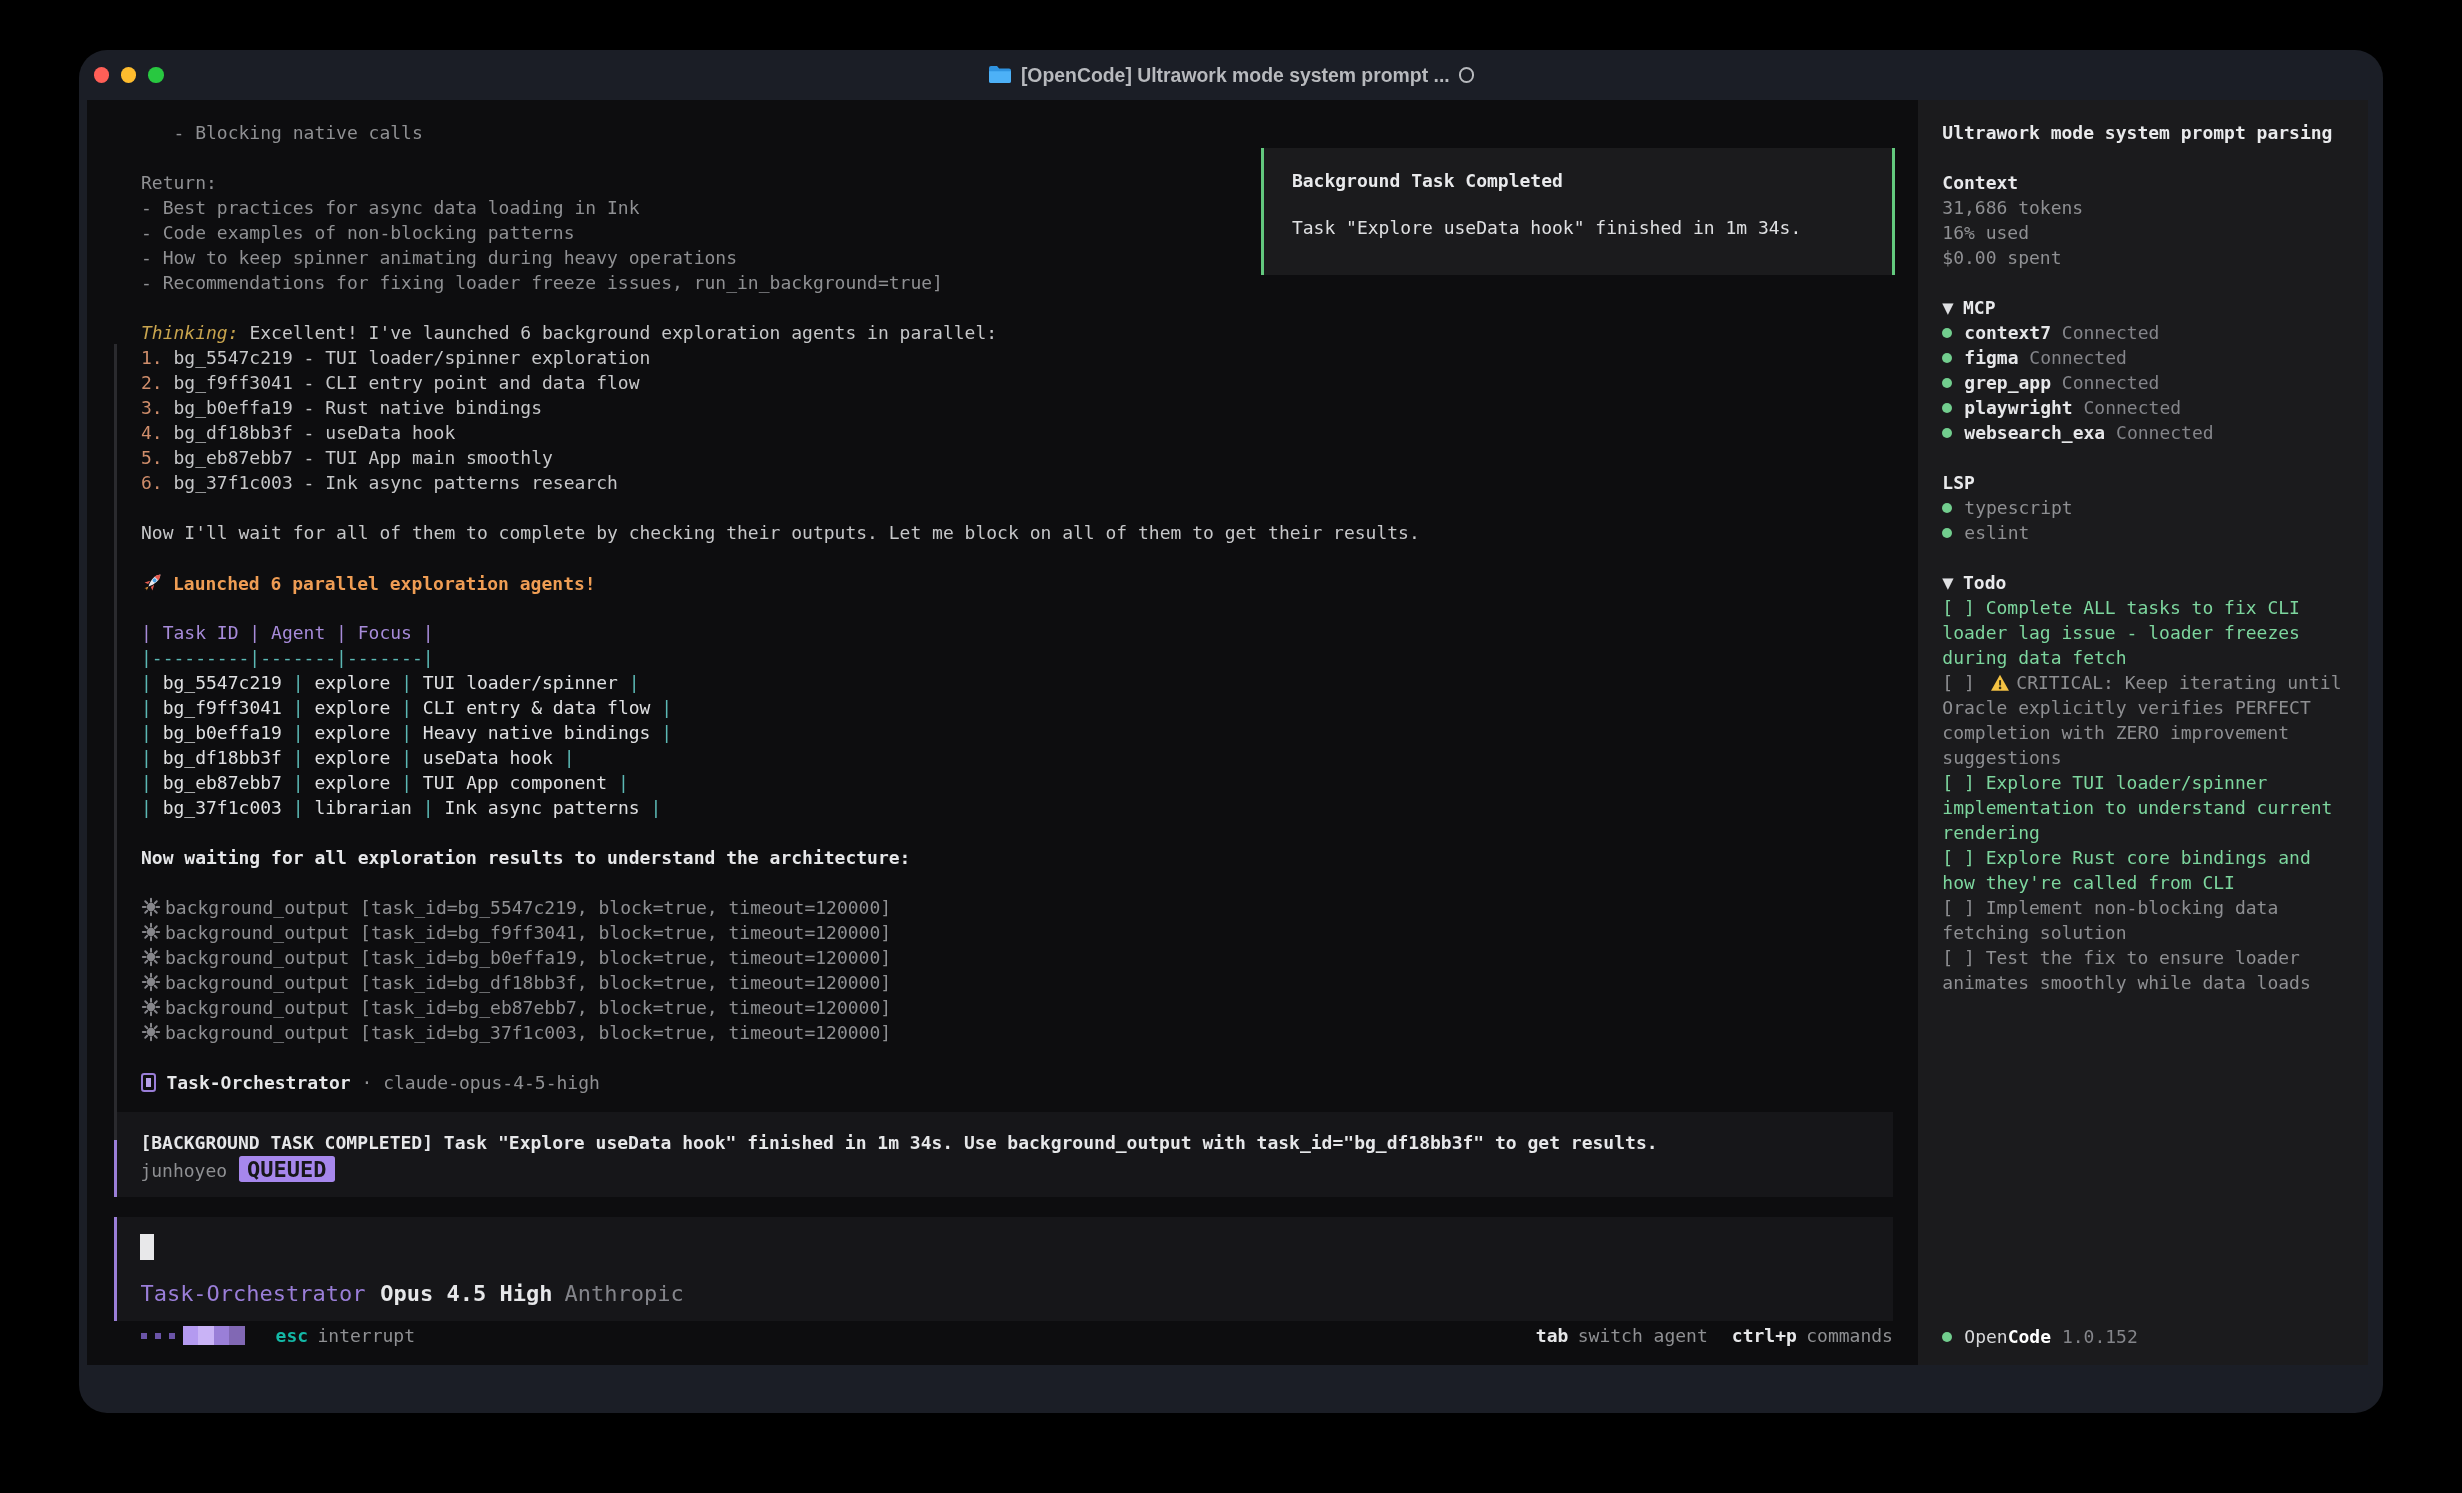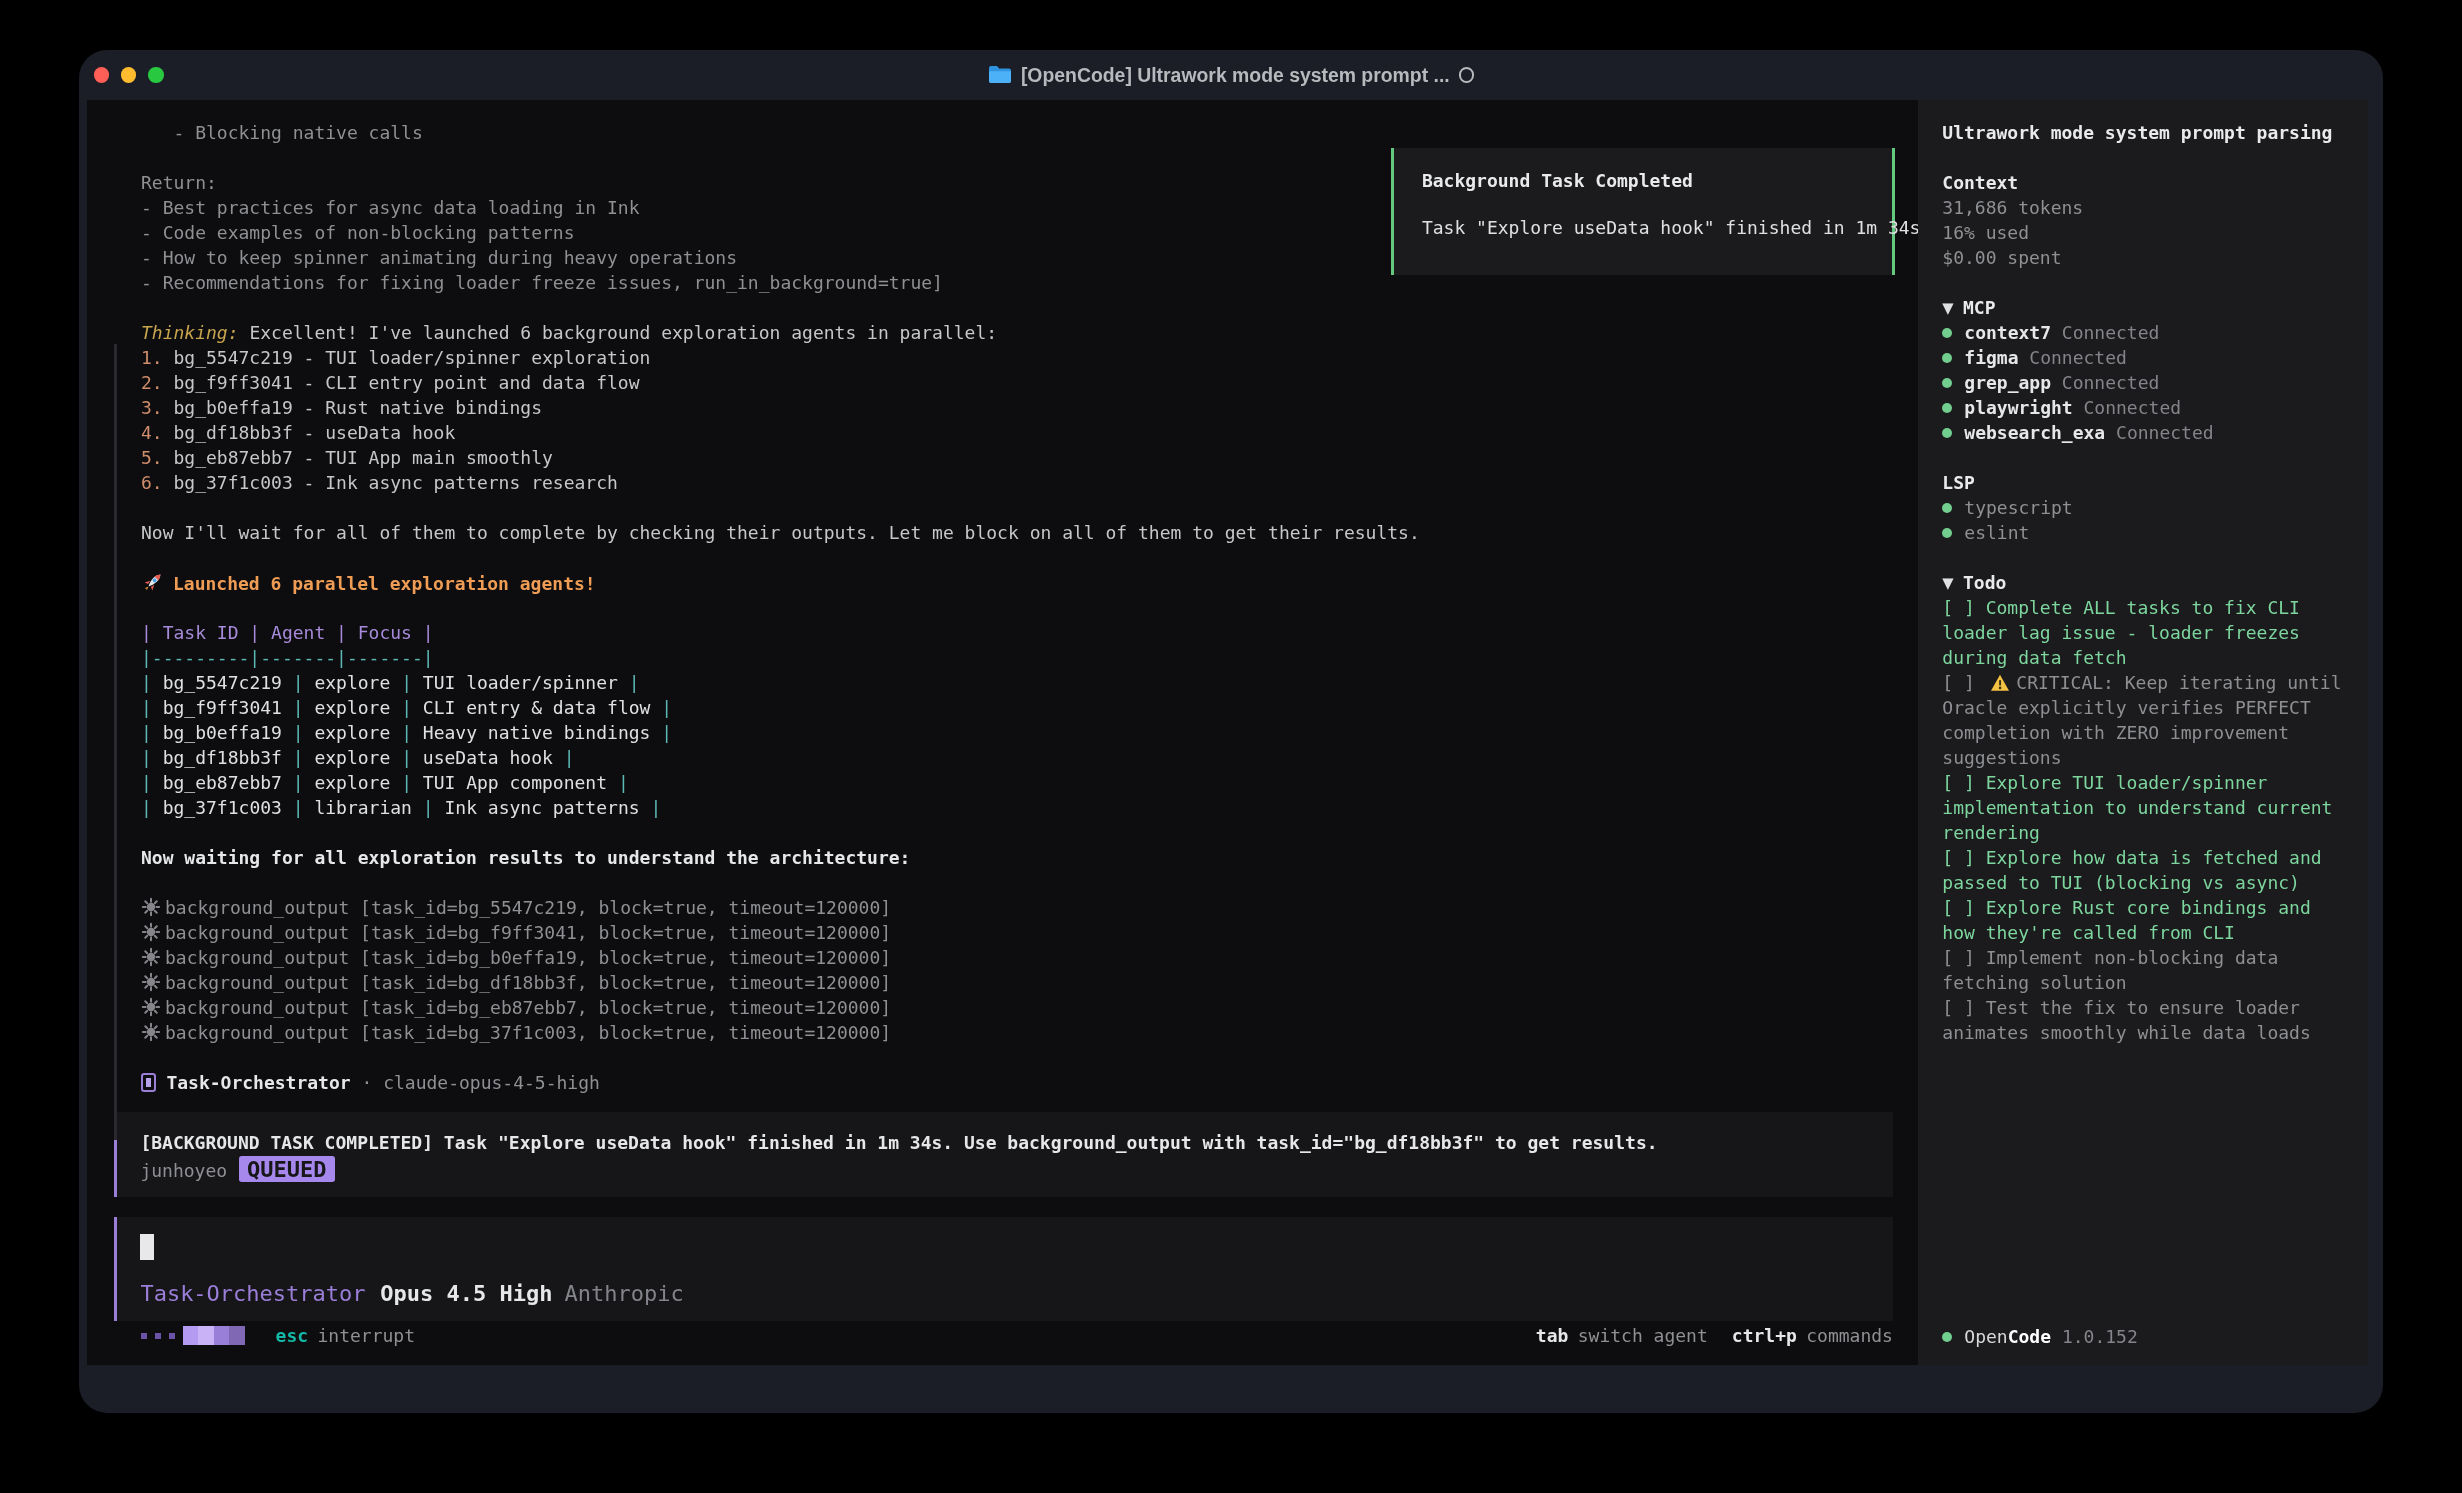--- a/index.html
+++ b/index.html
@@ -58,21 +58,21 @@
   .spinner { display:flex; align-items:center; }
   .sdot { width:6px; height:6px; background:#6b54a8; margin-right:8px; }
   .sblock { width:15.4px; height:19px; }
   .esc-key { color:#14b8a6; font-weight:bold; margin-left:31px; }
   .key-label { color:#8f9093; margin-left:9.4px; }
   .keys-right { display:flex; align-items:center; }
   .kb { color:#e6e7e9; font-weight:bold; }
   .kl { color:#8f9093; margin-left:9.4px;text-align:center; }
   .kgap { width:24px; }
   
-  .notif { position:absolute; top:48px; right:23.4px; width:504px; height:127px; background:#1b1b1d;
+  .notif { position:absolute; top:48px; right:23.4px; width:634px; height:127px; background:#1b1b1d;
            border-left:3.3px solid #63c97e; border-right:3.3px solid #63c97e; padding:20px 0 0 28px; font-size:18px; }
   .notif-title { color:#e9eaec; font-weight:bold; height:25px; line-height:25px; }
   .notif-body { color:#dfe0e2; margin-top:22px; height:25px; line-height:25px; white-space:pre; }
   
   .side-inner { padding:20px 20px 0 24px; font-size:18px; }
   .sln { height:25px; line-height:25px; white-space:pre; }
   .sp { height:25px; }
   .sb-title { color:#e9eaec; font-weight:bold; }
   .tri { display:inline-block; font-family:"DejaVu Sans",sans-serif; font-size:14.7px; color:#dfe0e2;
          margin-right:9.4px; vertical-align:0.7px; }
@@ -271,21 +271,20 @@
           <div class="sp"></div>
           <div class="sln"><span class="tri">▼</span><span class="sb-title">Todo</span></div>
           <div id="todo-list">
               <p class="todo green">[ ] Complete ALL tasks to fix CLI loader lag issue - loader freezes during data fetch</p>
               <p class="todo gray"><span>[ ] </span><svg class="warn-ic" width="20" height="18" viewBox="0 0 24 22">
                   <path d="M12 1 L23 20.5 H1 Z" fill="#f4c243"></path>
                   <rect x="10.9" y="7.2" width="2.4" height="7" rx="1.2" fill="#3a3118"></rect>
                   <circle cx="12.1" cy="17" r="1.6" fill="#3a3118"></circle>
                 </svg><span>CRITICAL: Keep iterating until Oracle explicitly verifies PERFECT completion with ZERO improvement suggestions</span></p>
               <p class="todo green">[ ] Explore TUI loader/spinner implementation to understand current rendering</p>
-              <p class="todo green">[ ] Explore how data is fetched and passed to TUI (blocking vs async)</p>
               <p class="todo green">[ ] Explore Rust core bindings and how they're called from CLI</p>
               <p class="todo gray">[ ] Implement non-blocking data fetching solution</p>
               <p class="todo gray">[ ] Test the fix to ensure loader animates smoothly while data loads</p>
             </div>
         </div>
         <div class="side-footer">
           <span class="gdot"></span><span class="oc-a">Open</span><span class="oc-b">Code</span><span class="oc-v"> <span>1.0.152</span></span>
         </div>
       </div>
 

